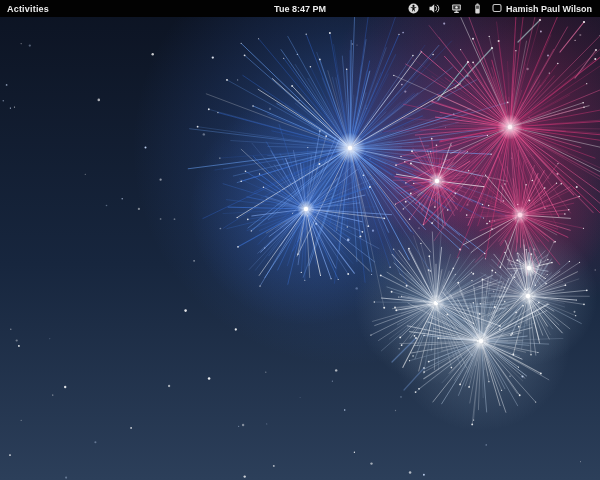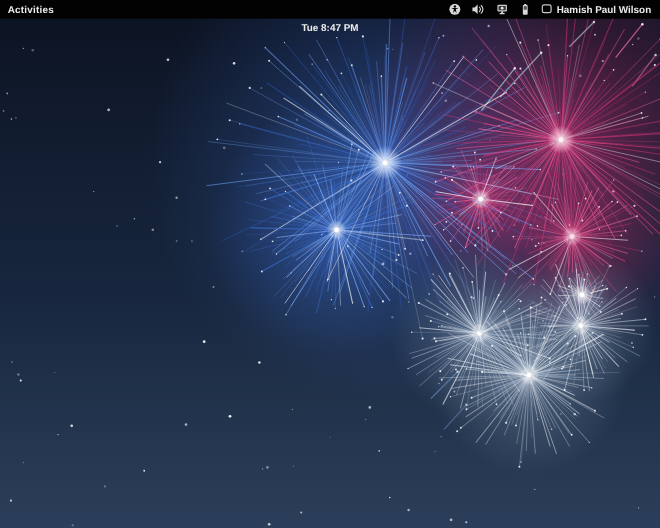--- a/index.html
+++ b/index.html
@@ -14,21 +14,21 @@
     background:#020202; z-index:10;
     display:flex; align-items:center;
     color:#ededed; font-size:9px; font-weight:bold;justify-content:flex-end;
   }
   .activities {
     padding:0 7px; height:100%; display:flex; align-items:center;
     cursor:pointer; letter-spacing:0.2px;
   }
   .clock {
     position:absolute; left:50%; transform:translateX(-50%);
-    top:16px; height:100%; display:flex; align-items:center;
+    top:0; height:100%; display:flex; align-items:center;
     padding:0 6px; cursor:pointer; white-space:pre;
   }
   .tray {
     margin-left:auto; height:100%;
     display:flex; align-items:center; gap:0;
     padding-right:4px;
   }
   .tray-btn {
     height:100%; display:flex; align-items:center;
     padding:0 5px; cursor:pointer;

